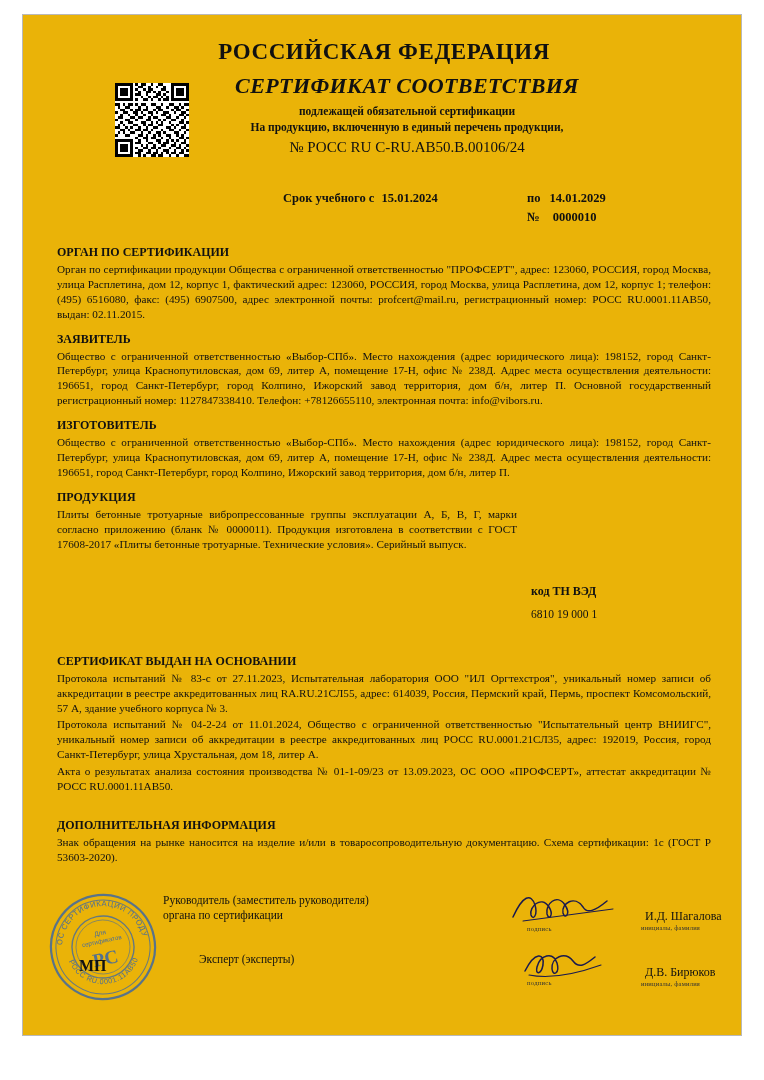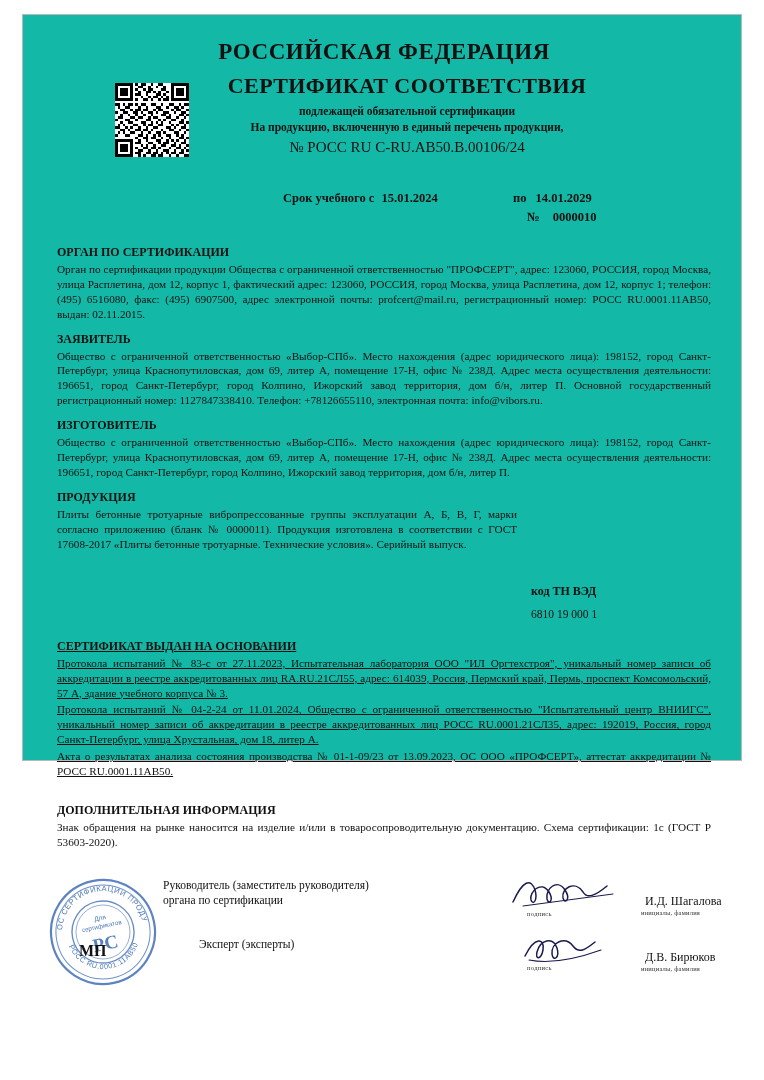--- a/index.html
+++ b/index.html
@@ -14,23 +14,23 @@
     background: #ffffff;
     font-family: "Liberation Serif", serif;
     color: #111;
     overflow: hidden;
   }
   .sheet {
     position: absolute;
     left: 22px;
     top: 14px;
     width: 720px;
-    height: 747px;
+    height: 1022px;
     border: 1px solid #b9b9b9;
-    background: #14b8a6;
+    background: #eab308;
     box-sizing: border-box;
   }
   .inner {
     position: absolute;
     left: 34px;
     top: 18px;
     width: 654px;
   }
 
   .country-title {
@@ -55,20 +55,21 @@
   }
   .qr svg { display: block; }
 
   .cert-title {
     text-align: center;
     font-size: 22px;
     font-weight: bold;
     letter-spacing: 0.4px;
     margin-left: 46px;
     margin-top: 8px;
+    font-style: italic;
   }
   .cert-sub {
     text-align: center;
     font-size: 11.5px;
     font-weight: bold;
     line-height: 1.35;
     margin-left: 46px;
     margin-top: 5px;
   }
   .cert-num {
@@ -86,21 +87,21 @@
   }
   .validity .v-from {
     position: absolute;
     left: 226px;
     top: 0;
     font-weight: bold;
   }
   .validity .v-from .val { margin-left: 4px; }
   .validity .v-to {
     position: absolute;
-    left: 456px;
+    left: 470px;
     top: 0;
     font-weight: bold;
   }
   .validity .v-to .val { margin-left: 6px; }
   .validity .v-no {
     position: absolute;
     left: 470px;
     top: 19px;
     font-weight: bold;
   }
@@ -136,21 +137,21 @@
     font-size: 12px;
   }
   .col-right .r-line {
     margin-top: 9px;
   }
 
   .prod-block { margin-top: 10px; position: relative; min-height: 86px; }
   .prod-block .sec-title { margin-top: 0; }
   .conf-block { margin-top: 8px; position: relative; min-height: 44px; }
 
-  .basis-block { margin-top: 11px; text-decoration: underline; }
+  .basis-block { margin-top: 26px; }
   .basis-block p { margin: 0 0 2px 0; }
 
   .extra-block { margin-top: 24px; }
 
   .sign-area {
     position: relative;
     margin-top: 26px;
     height: 120px;
     font-size: 11.5px;
   }

